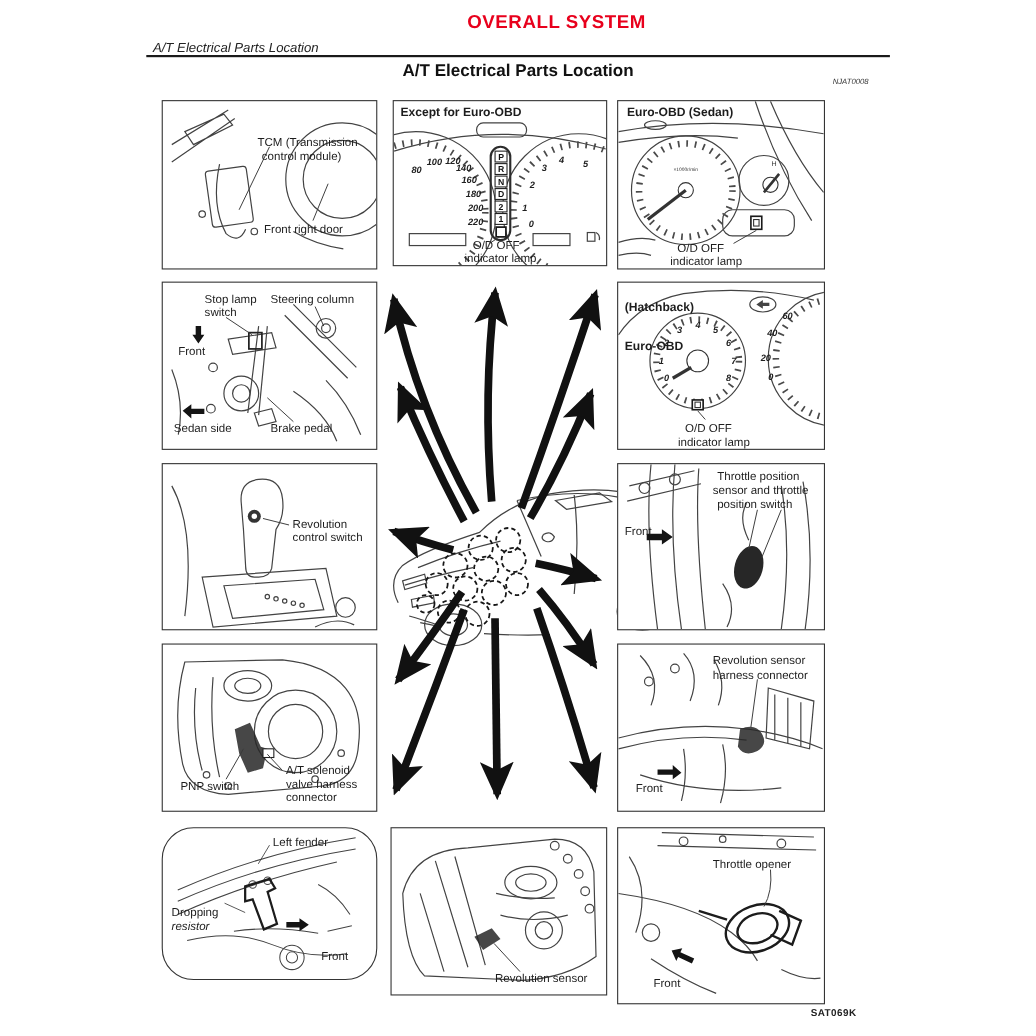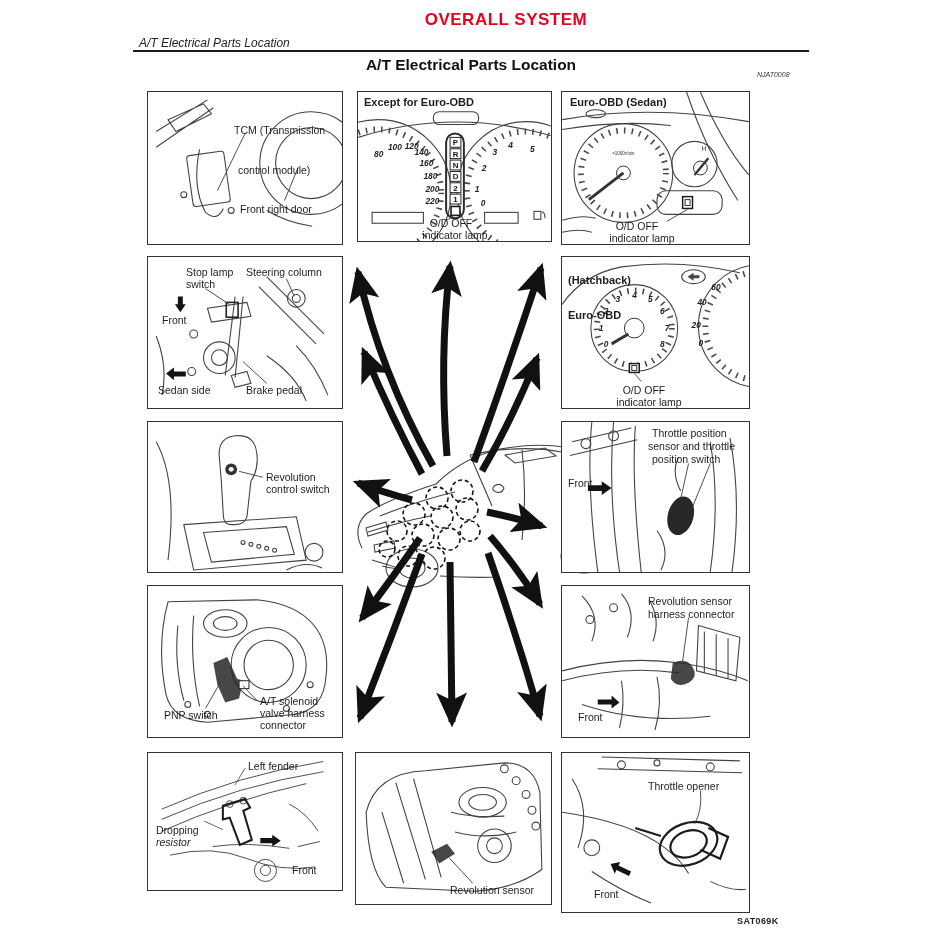--- a/index.html
+++ b/index.html
@@ -97,21 +97,21 @@
       <path d="M52,58 Q44,96 58,122 Q70,132 76,118"></path>
       <circle cx="36" cy="104" r="3"></circle>
         <circle cx="84" cy="120" r="3"></circle>
       <path d="M120,120 Q140,132 166,136"></path>
     </g>
     <g class="ld">
         <path d="M98,42 L70,100 M138,110 L152,76"></path>
       </g>
   </svg>
   <span class="lbl" style="left:86px;top:33px;">TCM (Transmission</span>
-  <span class="lbl" style="left:90px;top:45px;margin-top:28px;">control module)</span>
+  <span class="lbl" style="left:90px;top:45px;">control module)</span>
   <span class="lbl" style="left:92px;top:112px;">Front right door</span>
 </div>
 
 <div class="panel" style="left:357px;top:91px;width:195px;height:151px;">
   <svg viewBox="0 0 195 151">
     <g class="sk">
       <path d="M0,46 Q95,16 195,44"></path>
       <circle cx="20" cy="102" r="74"></circle>
         <circle cx="170" cy="100" r="70"></circle>
       <rect x="76" y="20" width="46" height="13" rx="6"></rect>
@@ -337,21 +337,21 @@
     </g>
     <path class="dk" d="M112,78 q14,-6 20,4 q6,10 -4,16 q-12,6 -18,-4 Z" opacity="0.85"></path>
     <path class="ld" d="M128,32 L122,76"></path>
     <path class="farrow" d="M36,110 l8,-6 0,4 14,0 0,5 -14,0 0,4 Z" transform="rotate(180 47 114)"></path>
   </svg>
   <span class="lbl" style="left:86px;top:10px;">Revolution sensor</span>
   <span class="lbl" style="left:86px;top:23px;">harness connector</span>
   <span class="lbl" style="left:16px;top:126px;">Front</span>
 </div>
 
-<div class="panel" style="left:147px;top:752px;width:196px;height:139px;">
+<div class="panel" style="left:147px;top:752px;width:196px;height:139px;border-radius:29px;">
   <svg viewBox="0 0 196 161">
     <g class="sk">
       <path d="M0,66 Q90,26 190,10 M0,78 Q90,38 190,22 M0,92 Q80,56 170,36"></path>
       <path d="M10,120 Q60,108 100,124 Q140,140 180,134 M60,110 Q100,104 150,112"></path>
       <circle cx="122" cy="138" r="13"></circle>
         <circle cx="122" cy="138" r="6"></circle>
       <circle cx="80" cy="60" r="4"></circle>
         <circle cx="96" cy="56" r="4"></circle>
       <path d="M150,60 Q170,70 184,92 M160,110 L186,104"></path>
     </g>

